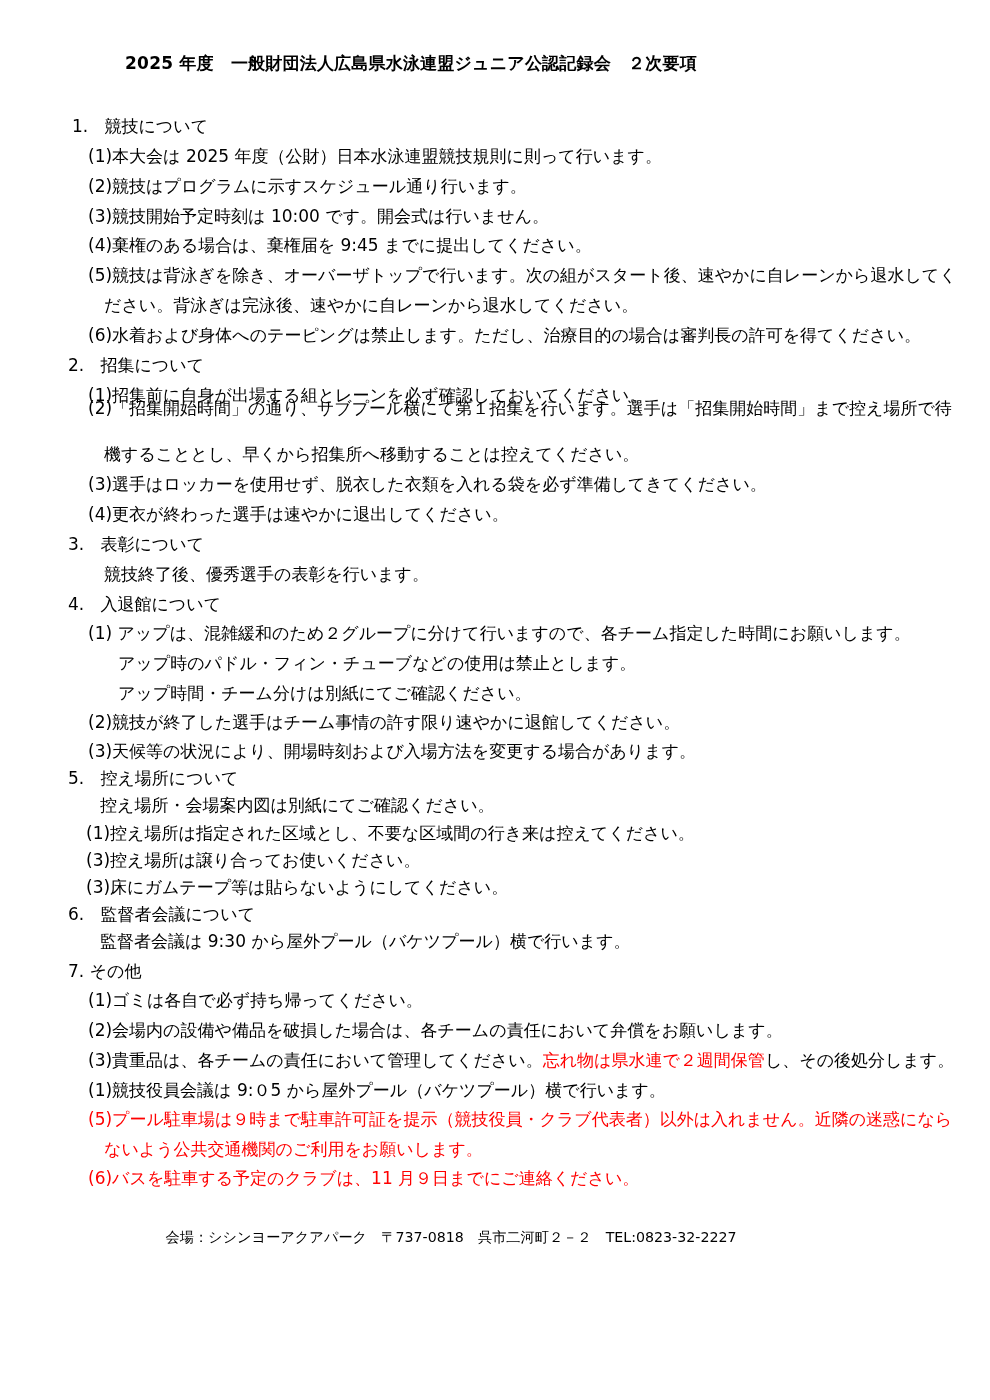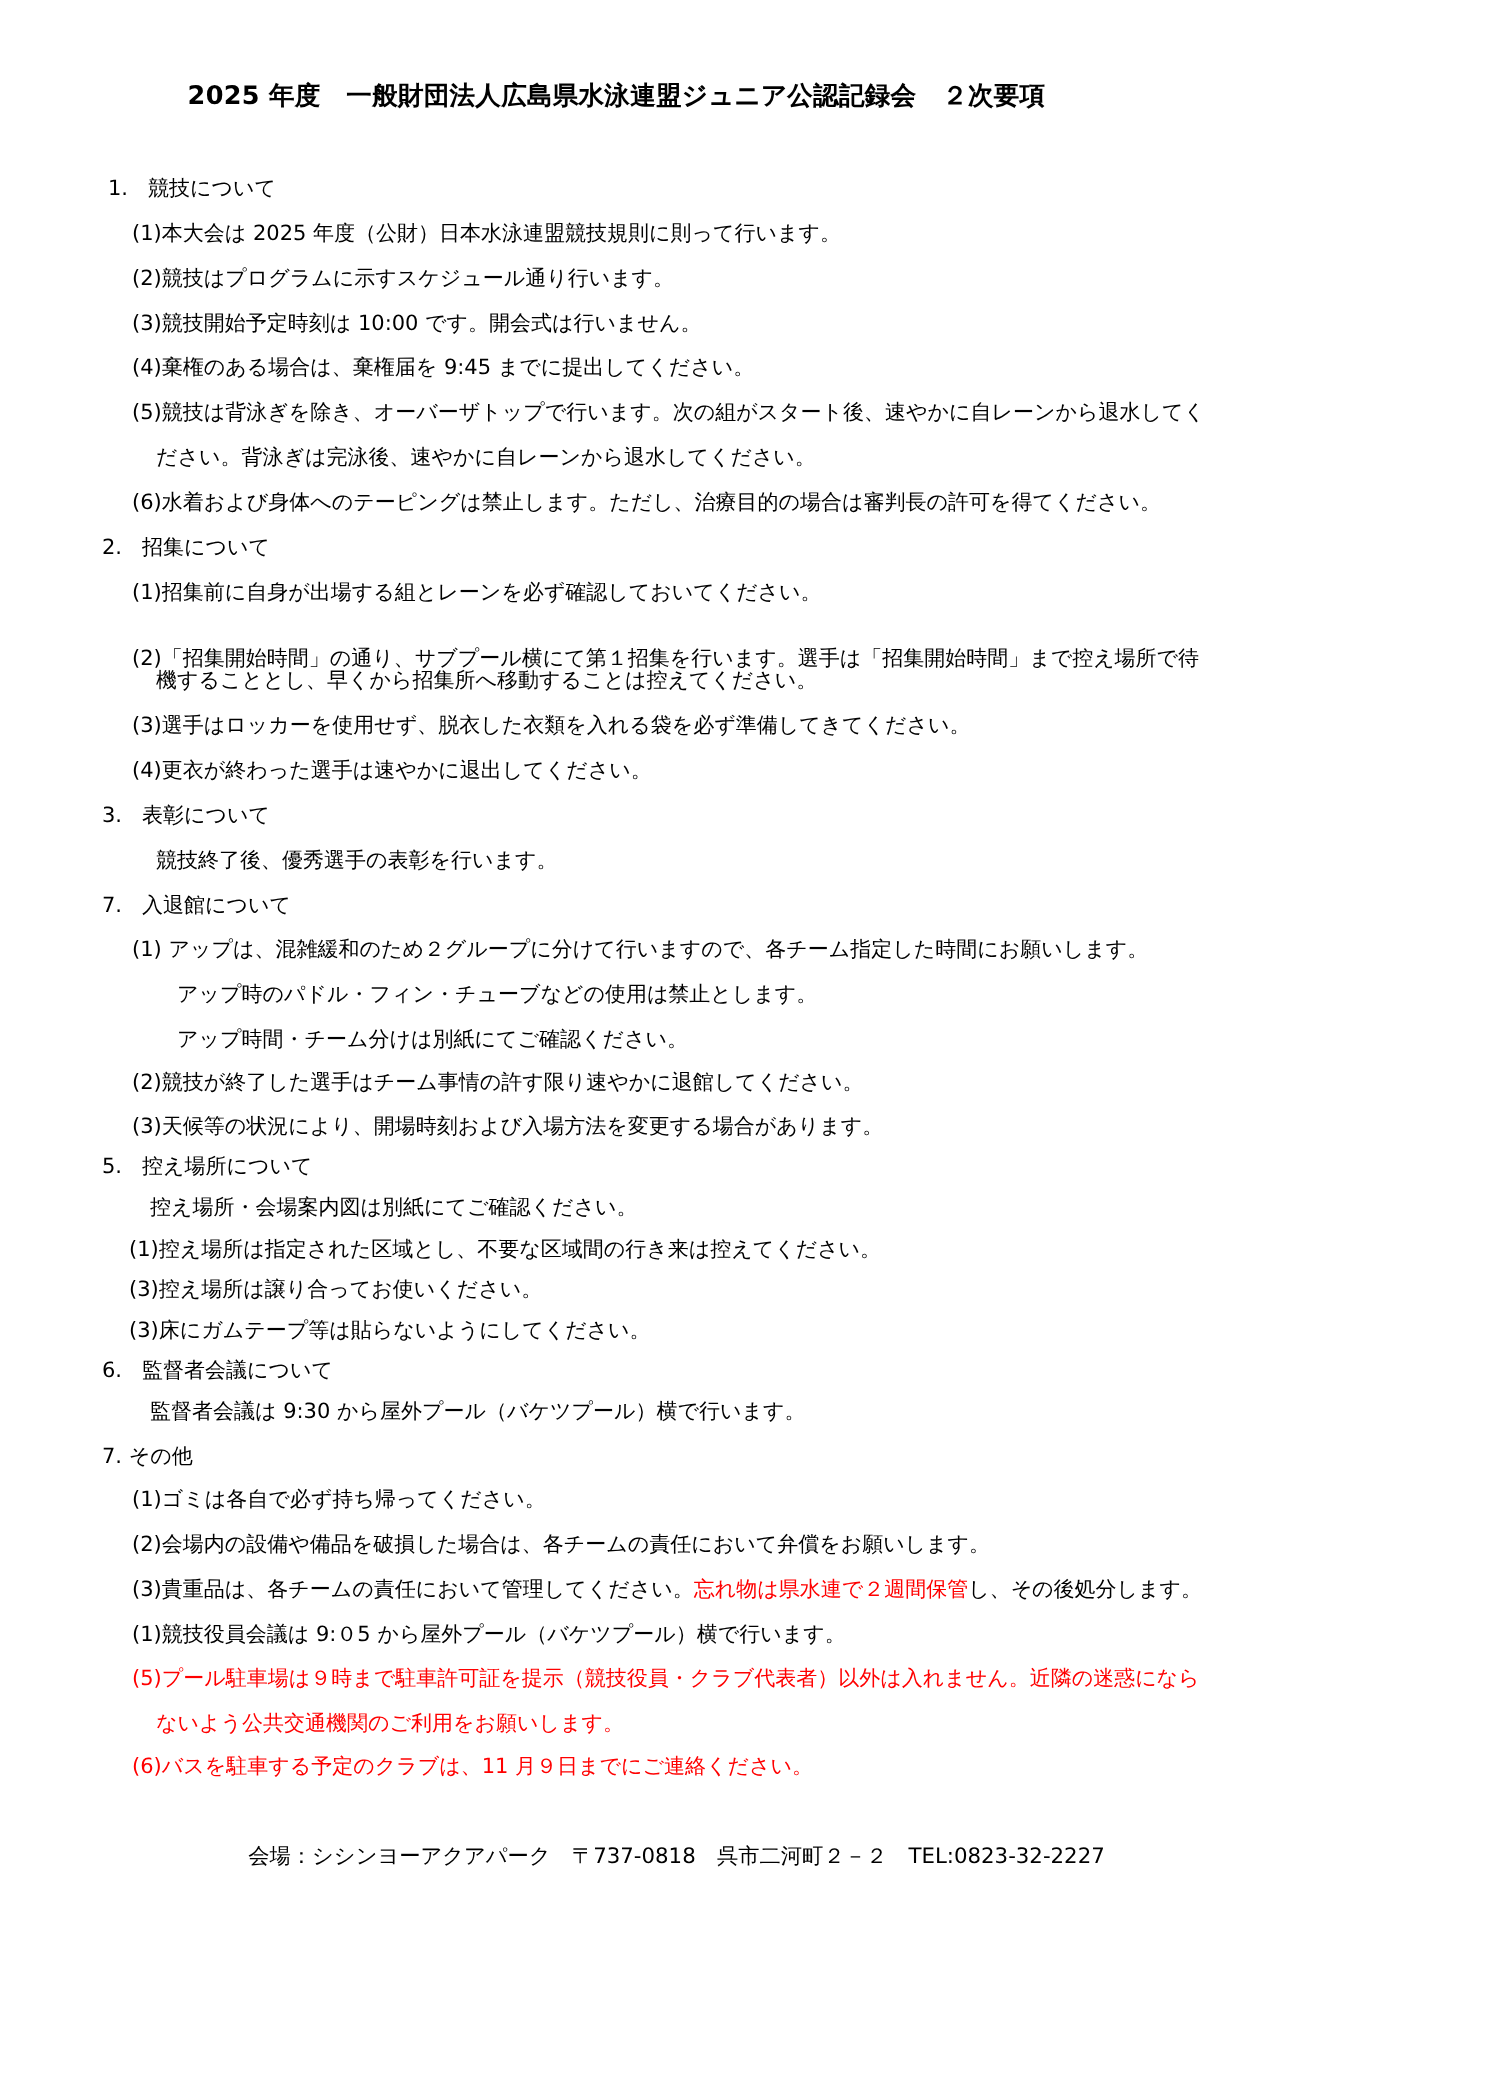--- a/index.html
+++ b/index.html
@@ -1,20 +1,20 @@
 <!DOCTYPE html>
 <html><head>
   <meta charset="utf-8">
   <style>
     html, body { margin: 0; padding: 0; background: #ffffff; }
     body { width: 990px; height: 1400px; position: relative; overflow: hidden;
       font-family: "DejaVu Sans", "Liberation Sans", sans-serif; color: #000; }
     .title { position: absolute; top: 52px; left: 0; width: 822px; text-align: center;
       font-size: 17px; font-weight: bold; letter-spacing: 0.2px; white-space: pre; }
-    .line { position: absolute; font-size: 14px; white-space: pre; line-height: 20px; }
+    .line { position: absolute; font-size: 17px; white-space: pre; line-height: 20px; }
     .red { color: #ff0000; }
     .footer { position: absolute; top: 1228px; left: 0; width: 902px; text-align: center;
       font-size: 14.2px; white-space: pre; }
   </style>
 </head>
 <body>
 
 <div>
   <div class="title">2025 年度　一般財団法人広島県水泳連盟ジュニア公認記録会　２次要項</div>
 
@@ -22,29 +22,29 @@
   <div class="line" style="top:146px;left:88px">(1)本大会は 2025 年度（公財）日本水泳連盟競技規則に則って行います。</div>
   <div class="line" style="top:176px;left:88px">(2)競技はプログラムに示すスケジュール通り行います。</div>
   <div class="line" style="top:206px;left:88px">(3)競技開始予定時刻は 10:00 です。開会式は行いません。</div>
   <div class="line" style="top:235px;left:88px">(4)棄権のある場合は、棄権届を 9:45 までに提出してください。</div>
   <div class="line" style="top:265px;left:88px">(5)競技は背泳ぎを除き、オーバーザトップで行います。次の組がスタート後、速やかに自レーンから退水してく</div>
   <div class="line" style="top:295px;left:104px">ださい。背泳ぎは完泳後、速やかに自レーンから退水してください。</div>
   <div class="line" style="top:325px;left:88px">(6)水着および身体へのテーピングは禁止します。ただし、治療目的の場合は審判長の許可を得てください。</div>
 
   <div class="line" style="top:355px;left:68px">2.   招集について</div>
   <div class="line" style="top:385px;left:88px">(1)招集前に自身が出場する組とレーンを必ず確認しておいてください。</div>
-  <div class="line" style="top:429px;left:88px">(2)「招集開始時間」の通り、サブプール横にて第１招集を行います。選手は「招集開始時間」まで控え場所で待</div>
+  <div class="line" style="top:398px;left:88px">(2)「招集開始時間」の通り、サブプール横にて第１招集を行います。選手は「招集開始時間」まで控え場所で待</div>
   <div class="line" style="top:444px;left:104px">機することとし、早くから招集所へ移動することは控えてください。</div>
   <div class="line" style="top:474px;left:88px">(3)選手はロッカーを使用せず、脱衣した衣類を入れる袋を必ず準備してきてください。</div>
   <div class="line" style="top:504px;left:88px">(4)更衣が終わった選手は速やかに退出してください。</div>
 
   <div class="line" style="top:534px;left:68px">3.   表彰について</div>
   <div class="line" style="top:564px;left:104px">競技終了後、優秀選手の表彰を行います。</div>
 
-  <div class="line" style="top:594px;left:68px">7.   入退館について</div>
+  <div class="line" style="top:594px;left:68px">4.   入退館について</div>
   <div class="line" style="top:623px;left:88px">(1) アップは、混雑緩和のため２グループに分けて行いますので、各チーム指定した時間にお願いします。</div>
   <div class="line" style="top:653px;left:118px">アップ時のパドル・フィン・チューブなどの使用は禁止とします。</div>
   <div class="line" style="top:683px;left:118px">アップ時間・チーム分けは別紙にてご確認ください。</div>
   <div class="line" style="top:712px;left:88px">(2)競技が終了した選手はチーム事情の許す限り速やかに退館してください。</div>
   <div class="line" style="top:741px;left:88px">(3)天候等の状況により、開場時刻および入場方法を変更する場合があります。</div>
 
   <div class="line" style="top:768px;left:68px">5.   控え場所について</div>
   <div class="line" style="top:795px;left:100px">控え場所・会場案内図は別紙にてご確認ください。</div>
   <div class="line" style="top:823px;left:86px">(1)控え場所は指定された区域とし、不要な区域間の行き来は控えてください。</div>
   <div class="line" style="top:850px;left:86px">(3)控え場所は譲り合ってお使いください。</div>

